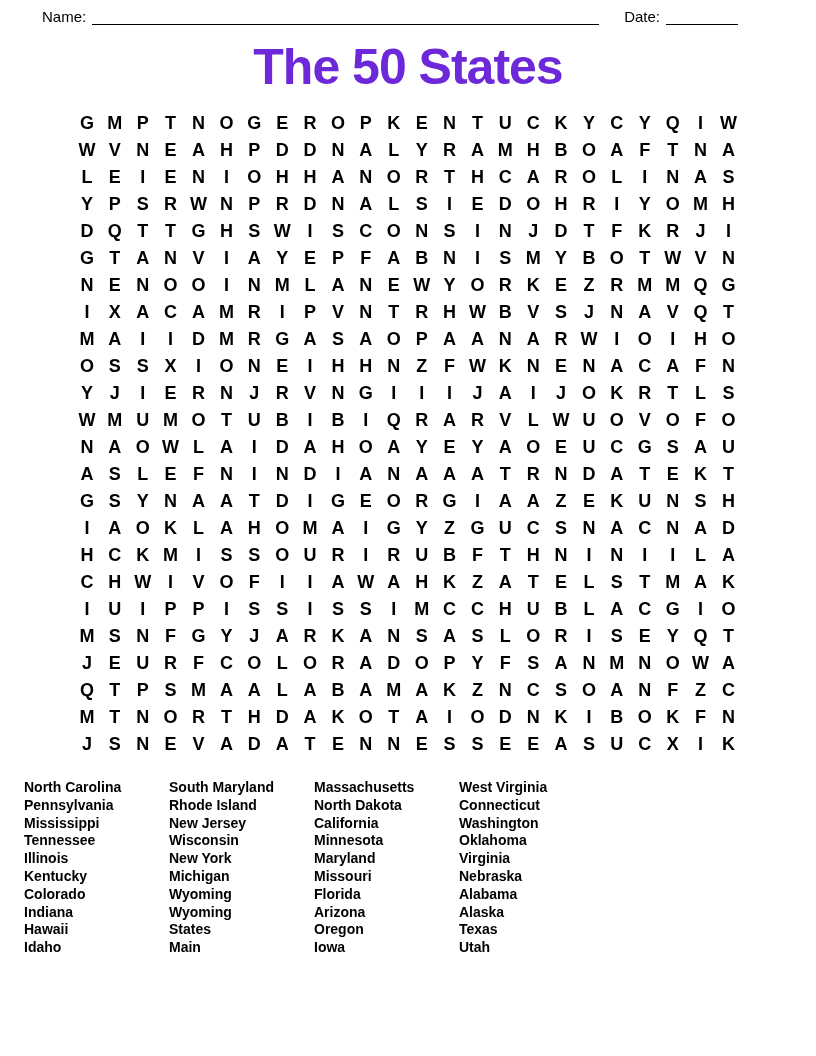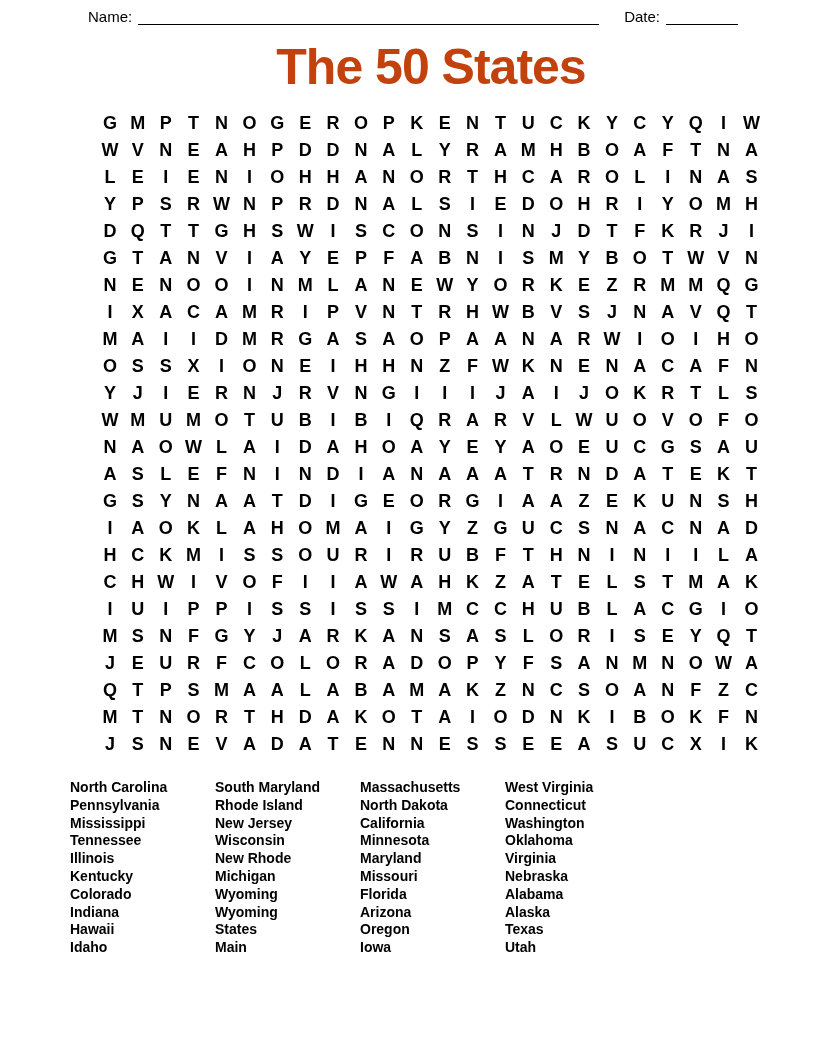--- a/index.html
+++ b/index.html
@@ -6,21 +6,20 @@
   html, body { background: #ffffff; }
   .page {
     position: relative;
     width: 816px;
     height: 1056px;
     margin: 0 auto;
     background: #ffffff;
     color: #000000;
     font-family: "Liberation Sans", sans-serif;
     overflow: hidden;
-    padding-left: 46px;
   }
   
   .header-row {
     display: flex;
     align-items: flex-end;
     margin: 6px 78px 0 42px;
     height: 20px;
     font-size: 15px;
     color: #000;
   }
@@ -38,21 +37,21 @@
     margin: 0 0 1px 6px;
   }
   
   .title {
     margin-top: 14px;
     text-align: center;
     font-size: 50px;
     line-height: 54px;
     font-weight: 900;
     letter-spacing: -1px;
-    color: #c2410c;
+    color: #6d28d9;
   }
   
   .grid {
     width: 670px;
     margin: 16px auto 0 auto;
   }
   .grid-row {
     display: flex;
     height: 27px;
   }
@@ -734,21 +733,21 @@
         <div class="word">Colorado</div>
         <div class="word">Indiana</div>
         <div class="word">Hawaii</div>
         <div class="word">Idaho</div>
       </div>
       <div class="word-col">
         <div class="word">South Maryland</div>
         <div class="word">Rhode Island</div>
         <div class="word">New Jersey</div>
         <div class="word">Wisconsin</div>
-        <div class="word">New Rhode</div>
+        <div class="word">New York</div>
         <div class="word">Michigan</div>
         <div class="word">Wyoming</div>
         <div class="word">Wyoming</div>
         <div class="word">States</div>
         <div class="word">Main</div>
       </div>
       <div class="word-col">
         <div class="word">Massachusetts</div>
         <div class="word">North Dakota</div>
         <div class="word">California</div>

